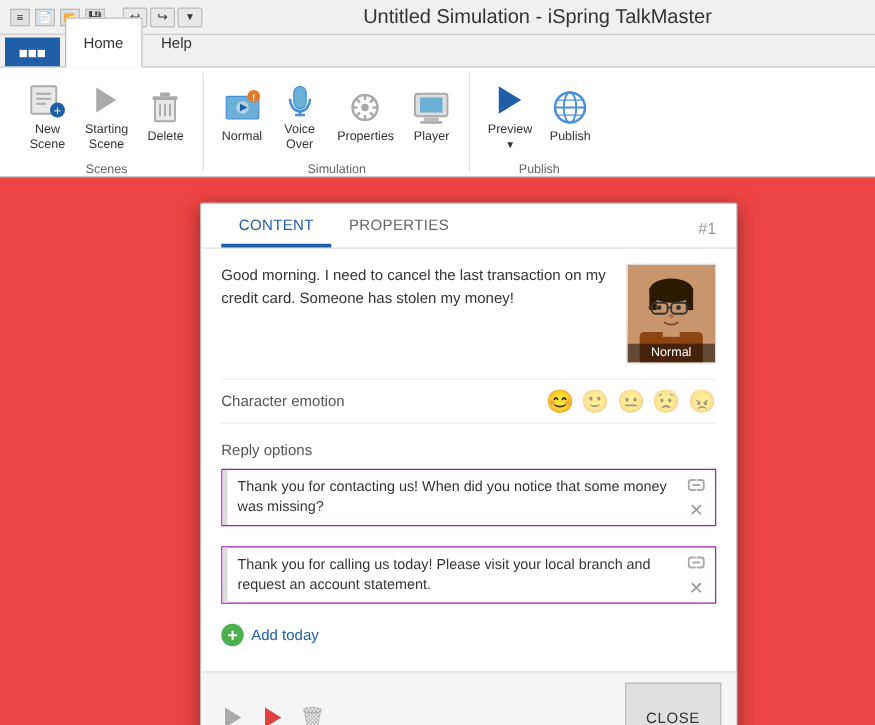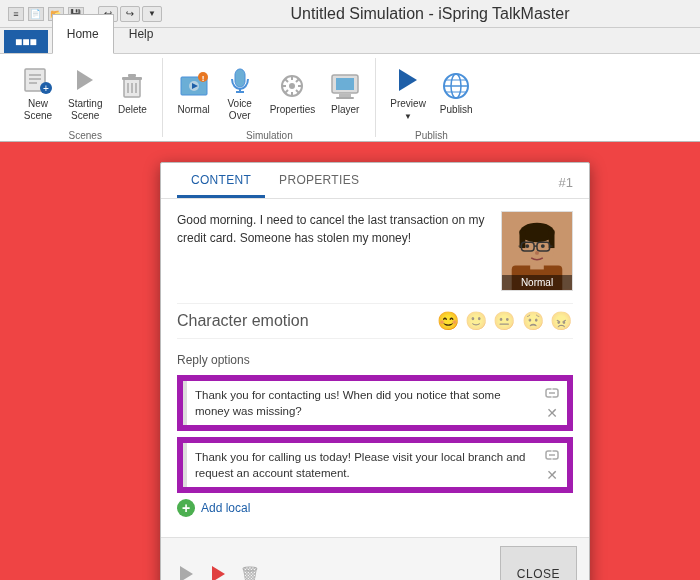--- a/index.html
+++ b/index.html
@@ -245,21 +245,21 @@
     .emotion-row {
       display: flex;
       align-items: center;
       gap: 8px;
       margin-bottom: 14px;
       padding: 6px 0;
       border-top: 1px solid #f0f0f0;
       border-bottom: 1px solid #f0f0f0;
     }
     .emotion-label {
-      font-size: 16px;
+      font-size: 12px;
       color: #555;
       flex: 1;
     }
     .emotion-icons {
       display: flex;
       gap: 6px;
     }
     .emotion-icon {
       font-size: 18px;
       cursor: pointer;
@@ -273,22 +273,22 @@
     }
     .reply-title {
       font-size: 12px;
       color: #555;
       margin-bottom: 8px;
       font-weight: 500;
     }
     .reply-item {
       display: flex;
       align-items: stretch;
-      border: 6px solid #a21caf;
-      margin-bottom: 6px;
+      border: 1px solid #a21caf;
+      margin-bottom: 16px;
       background: white;
     }
     .reply-item-bar {
       width: 4px;
       background: #ddd;
       flex-shrink: 0;
     }
     .reply-item-text {
       flex: 1;
       padding: 6px 8px;
@@ -638,21 +638,21 @@
                 <path d="M8 3L11 3C12.2 3 13 4 13 5L13 9C13 10.2 12.2 11 11 11L8 11" fill="none" stroke="#aaa" stroke-width="1.5" stroke-linecap="round"></path>
                 <line x1="4" y1="7" x2="10" y2="7" stroke="#aaa" stroke-width="1.5"></line>
               </svg>
             </div>
             <div class="reply-action-btn" title="Delete">✕</div>
           </div>
         </div>
 
         <div class="add-reply">
           <div class="add-reply-icon">+</div>
-          <span>Add local</span>
+          <span>Add today</span>
         </div>
       </div>
     </div>
 
     <div class="dialog-footer">
       <div class="footer-btn">
         <div class="play-gray"></div>
       </div>
       <div class="footer-btn">
         <div class="play-red"></div>

